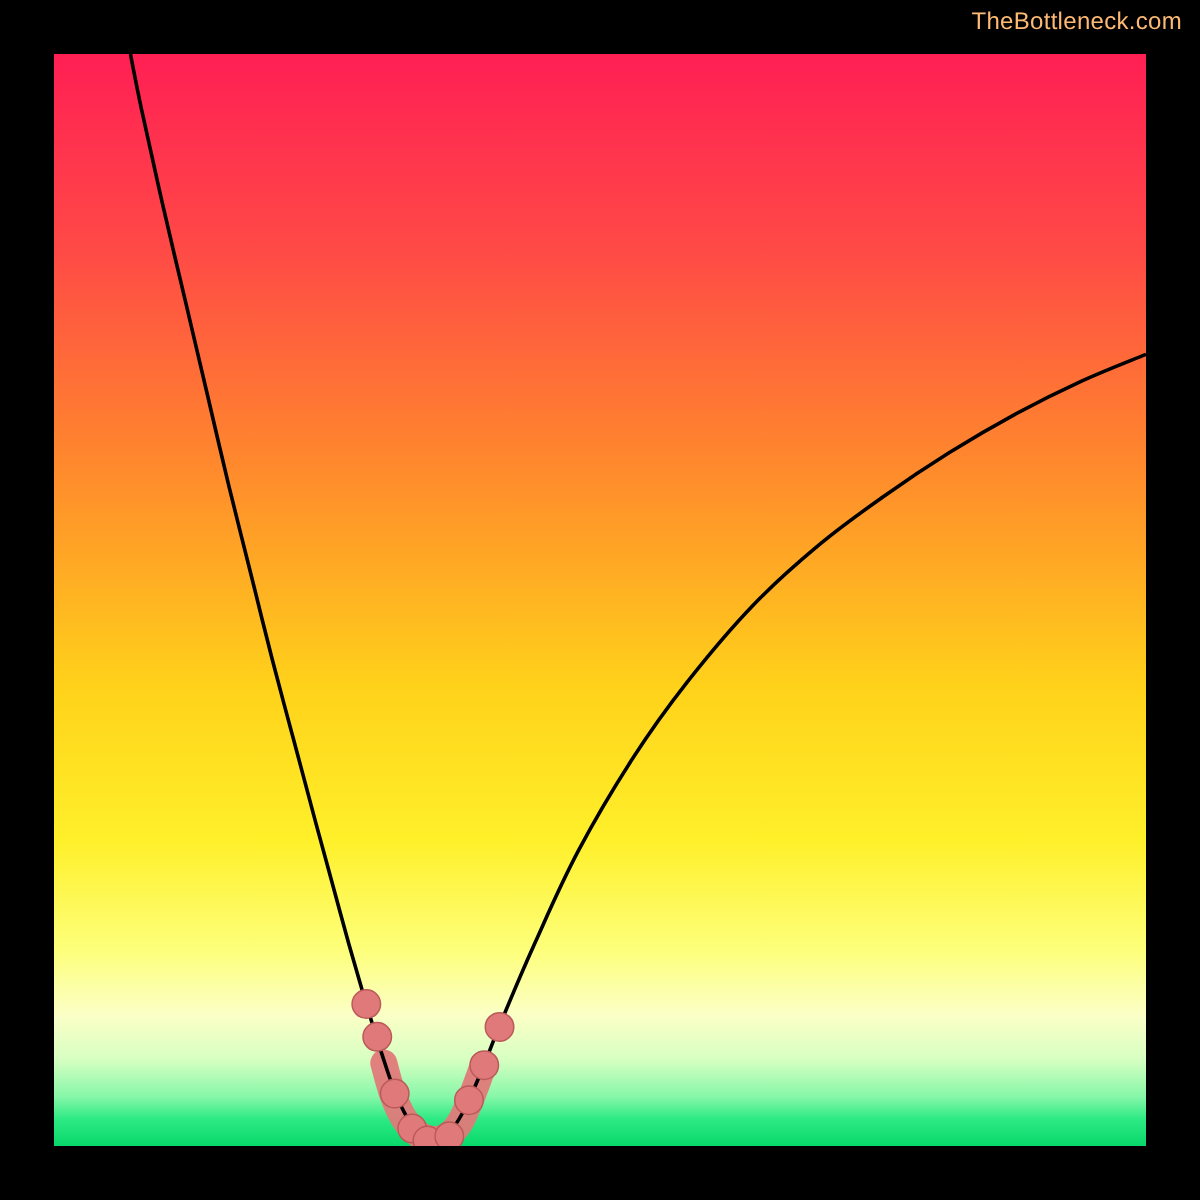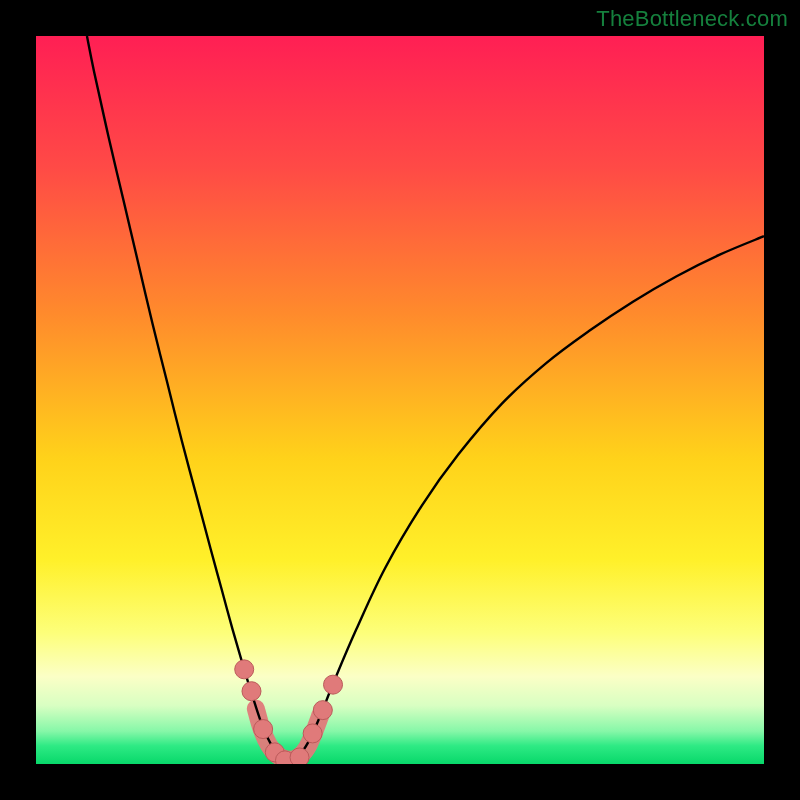--- a/index.html
+++ b/index.html
@@ -28,22 +28,22 @@
     overflow: hidden;
   }
   .gradient-bg {
     position: absolute;
     inset: 0;
   }
   .watermark {
     position: absolute;
     top: 6px;
     right: 12px;
-    font-size: 22px;
-    color: #15803d;
+    font-size: 16px;
+    color: #fdba74;
     font-weight: 500;
     letter-spacing: 0.2px;
   }
   svg.curve {
     position: absolute;
     inset: 0;
     width: 728px;
     height: 728px;
     overflow: visible;
   }

